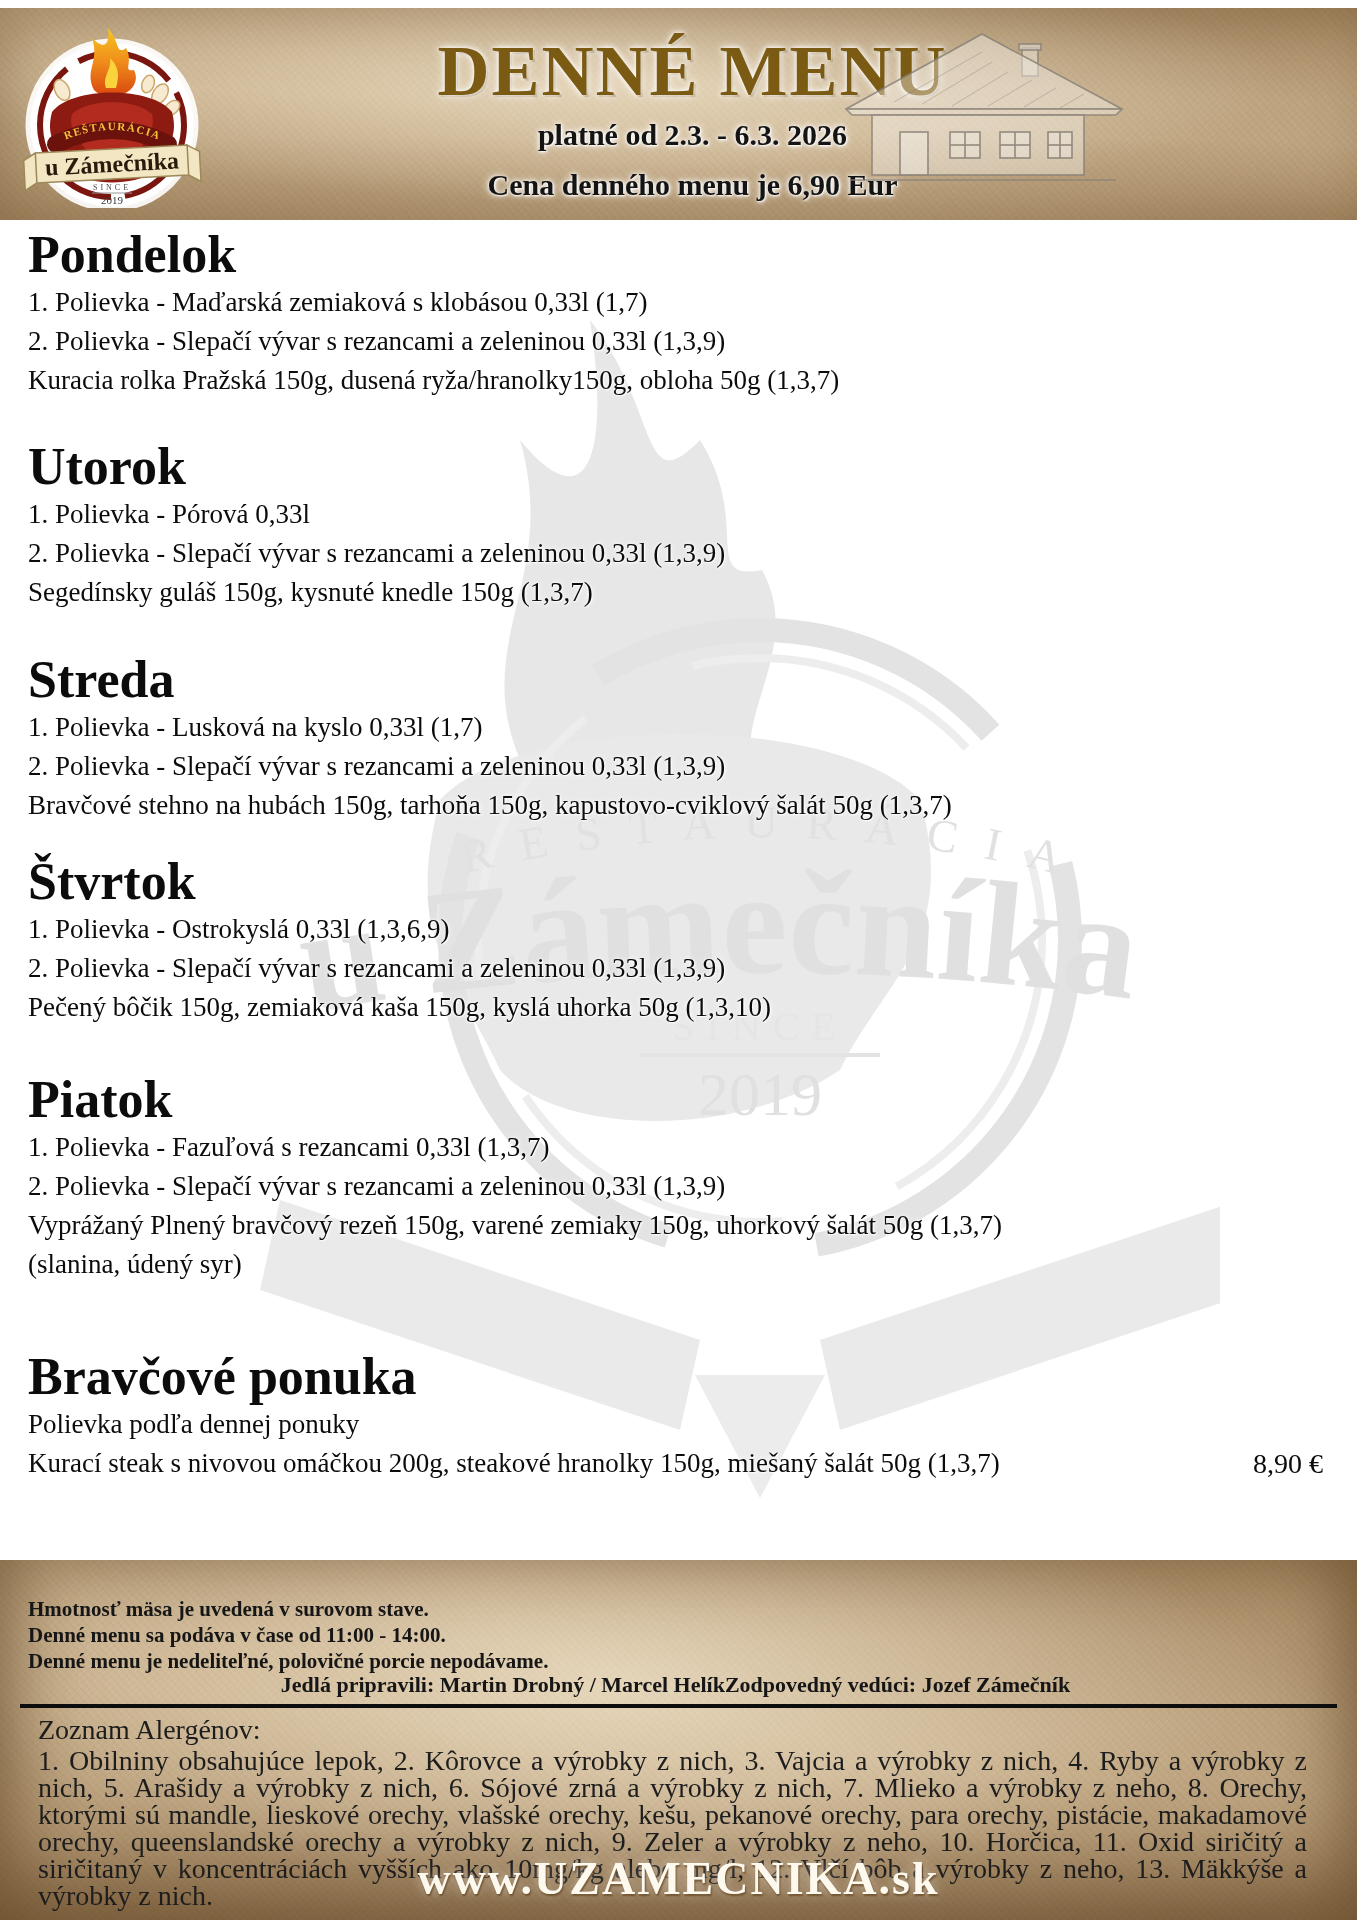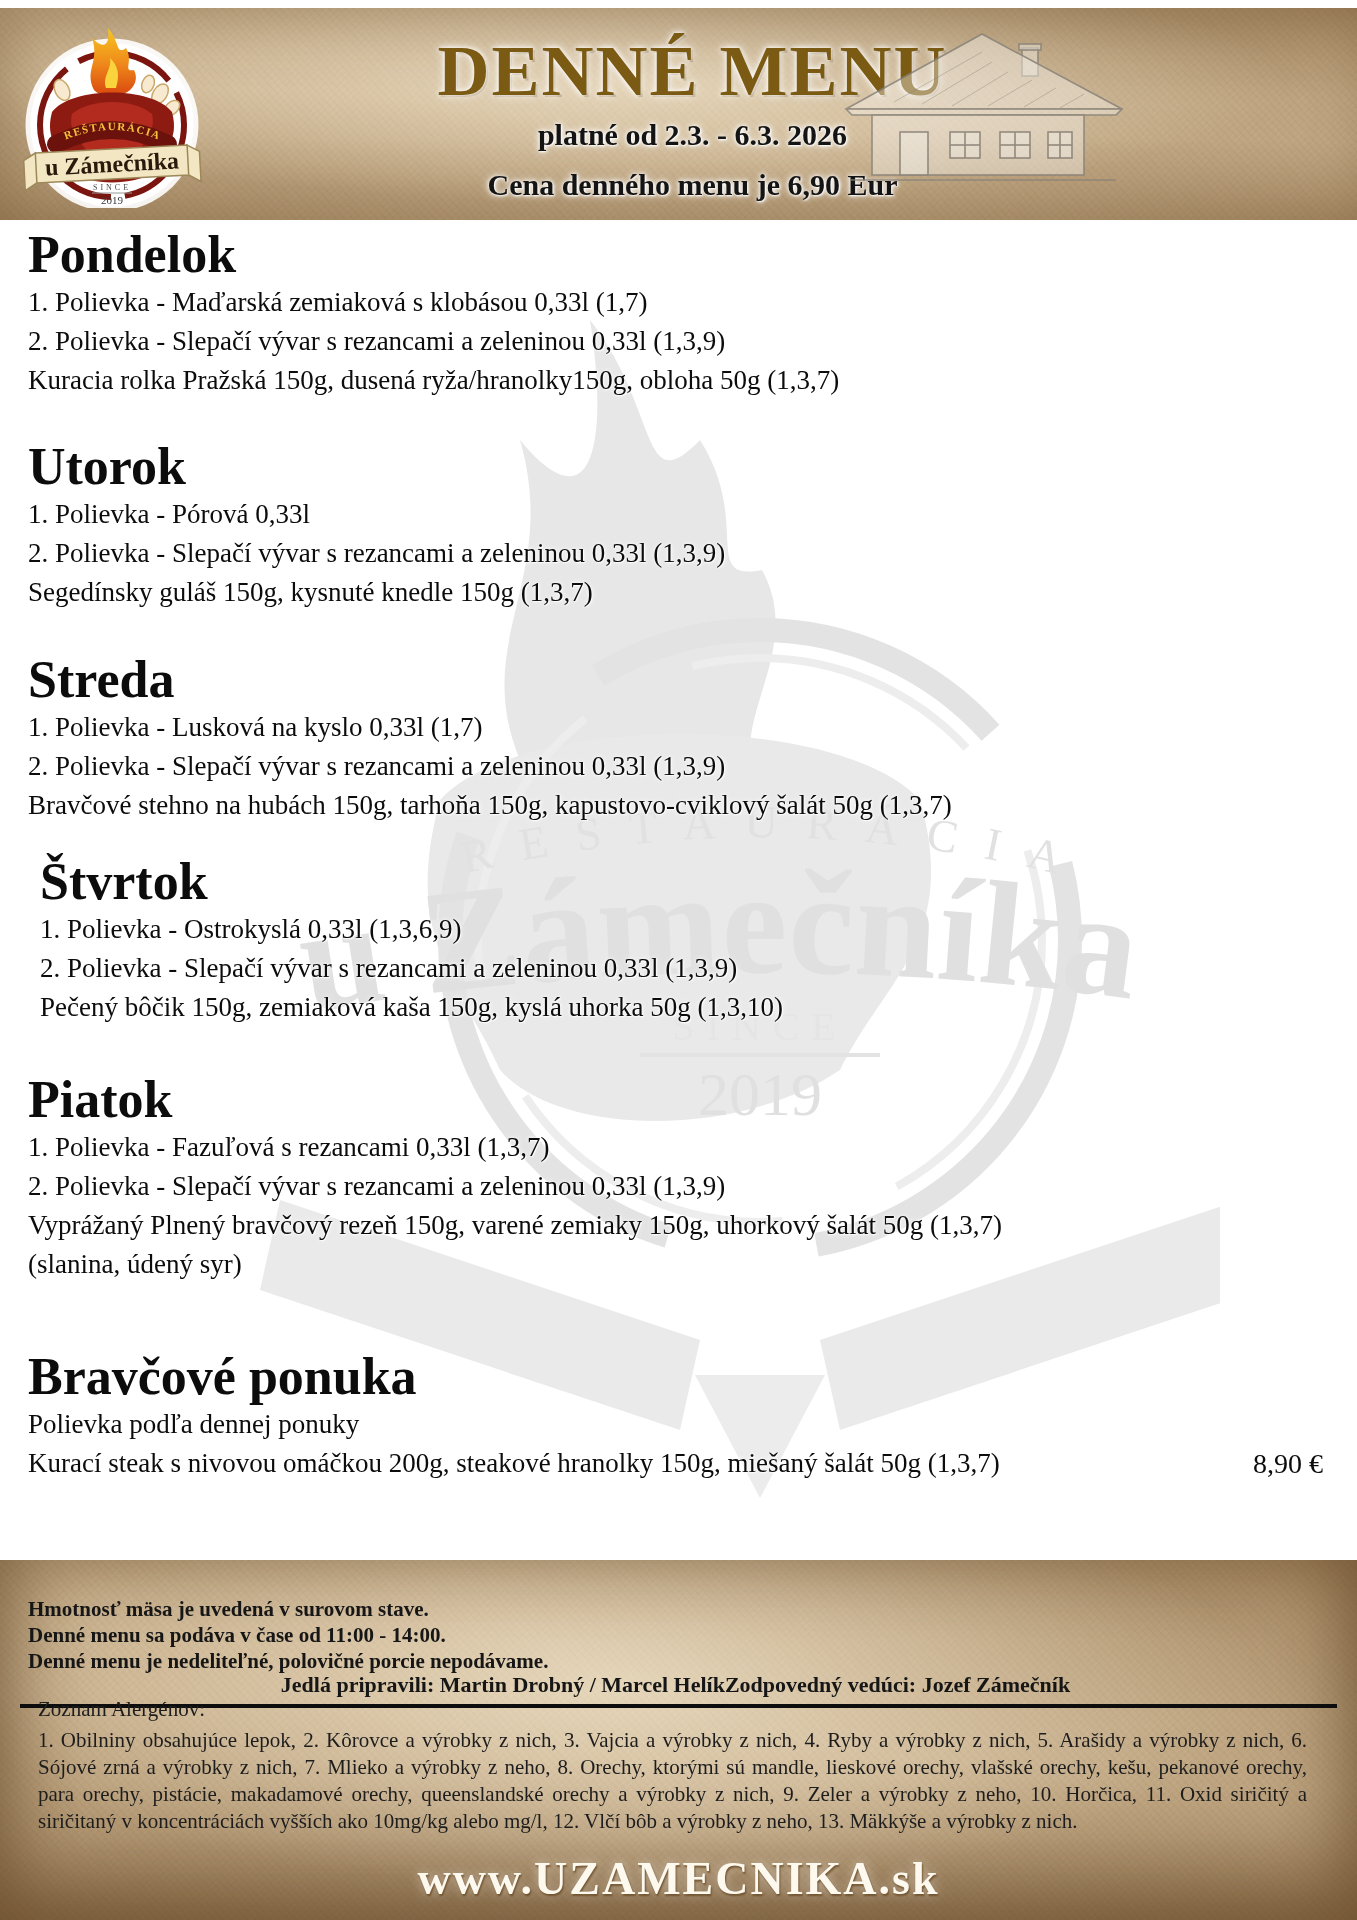--- a/index.html
+++ b/index.html
@@ -46,36 +46,36 @@
     font-size:52px;font-weight:bold;line-height:48px;margin:0 0 4px 0;
     text-shadow:0 0 6px rgba(255,255,255,.95),0 0 3px rgba(255,255,255,.9);
   }
   .menu-line{
     font-size:27px;line-height:39px;margin:0;white-space:nowrap;
     text-shadow:0 0 6px rgba(255,255,255,.95),0 0 3px rgba(255,255,255,.9),1px 1px 1px rgba(255,255,255,.85);
   }
   .sec-pondelok{top:231px;}
   .sec-utorok{top:443px;}
   .sec-streda{top:656px;}
-  .sec-stvrtok{top:858px;margin-left:12px;}
+  .sec-stvrtok{top:858px;}
   .sec-piatok{top:1076px;}
   .sec-weekly{top:1353px;}
   .special-line{position:relative;}
   .special-price{position:absolute;right:6px;top:0;font-size:28px;}
   
   .notes{position:absolute;top:12px;left:28px;font-size:21px;font-weight:bold;line-height:26px;color:#161616;margin-top:24px;}
   .notes p{margin:0;white-space:nowrap;}
   .prepared-row{
     position:absolute;top:112px;left:20px;right:20px;
     display:flex;justify-content:center;align-items:flex-end;
     font-size:22px;font-weight:bold;color:#161616;
     border-bottom:4px solid #0d0d0d;padding:0 14px 6px 8px;
   }
   .prepared-row span{white-space:nowrap;}
-  .allergens{position:absolute;top:136px;left:38px;right:50px;font-size:21px;line-height:27px;color:#1d1d1d;}
+  .allergens{position:absolute;top:156px;left:38px;right:50px;font-size:28px;line-height:27px;color:#1d1d1d;}
   .allergens-title{margin:0 0 4px 0;}
   .allergens-text{margin:0;text-align:justify;}
   .website{
     position:absolute;top:292px;left:0;width:100%;text-align:center;
     font-size:46px;font-weight:bold;letter-spacing:2px;color:#fdf9ee;
     text-shadow:1px 2px 2px rgba(104,74,36,.85),0 0 12px rgba(255,255,255,.45);
   }
   svg text{font-family:"Liberation Serif", serif;}
 </style>
 </head>

